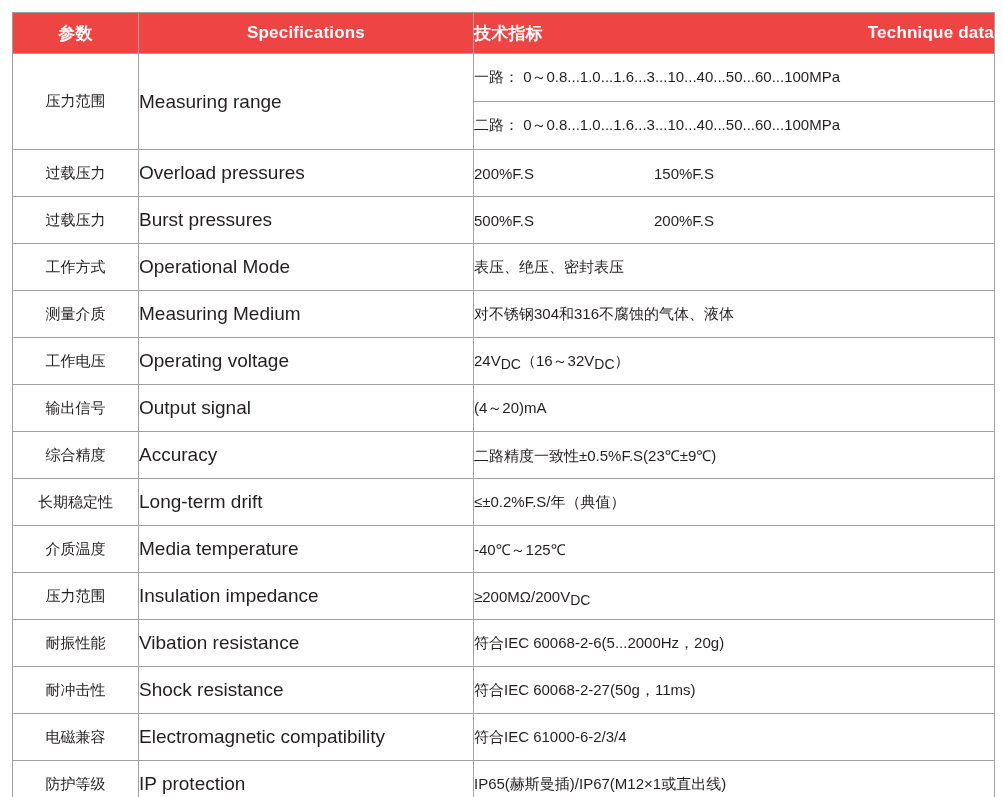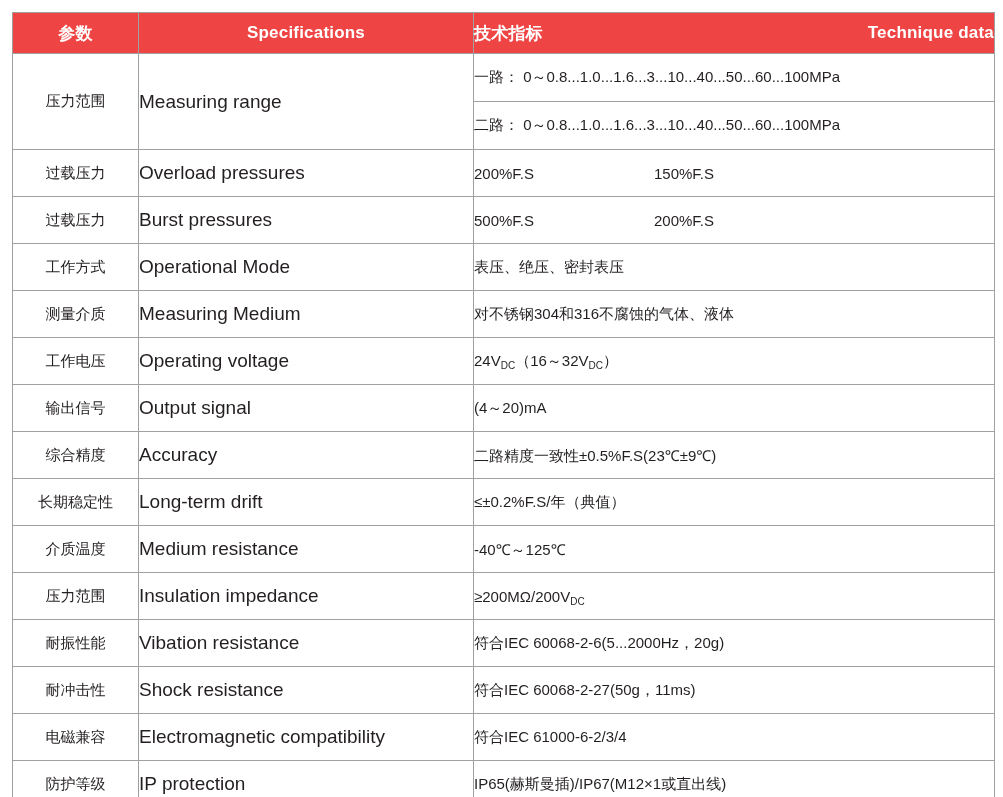--- a/index.html
+++ b/index.html
@@ -62,21 +62,21 @@
     padding: 0 0 0 16px;
   }
   td.c-val {
     width: 520px;
     font-size: 15px;
     padding: 0 0 0 16px;
   }
   tbody tr { height: 47px; }
   tr.range-row td.c-val { height: 47px; }
   .sub {
-    font-size: 10px;
+    font-size: 14px;
     vertical-align: baseline;
     position: relative;
     top: 3px;
     letter-spacing: 0;
   }
   .val-2col {
     display: flex;
     width: 100%;
   }
   .val-2col .a { width: 180px; }
@@ -168,21 +168,21 @@
       </tr>
 
       <tr>
         <td class="c-cn">长期稳定性</td>
         <td class="c-en">Long-term drift</td>
         <td class="c-val">≤±0.2%F.S/年（典值）</td>
       </tr>
 
       <tr>
         <td class="c-cn">介质温度</td>
-        <td class="c-en">Medium resistance</td>
+        <td class="c-en">Media temperature</td>
         <td class="c-val">-40℃～125℃</td>
       </tr>
 
       <tr>
         <td class="c-cn">压力范围</td>
         <td class="c-en">Insulation impedance</td>
         <td class="c-val">
           <span class="nowrap">
             <span>≥200MΩ/200V</span><span class="sub">DC</span>
           </span>

